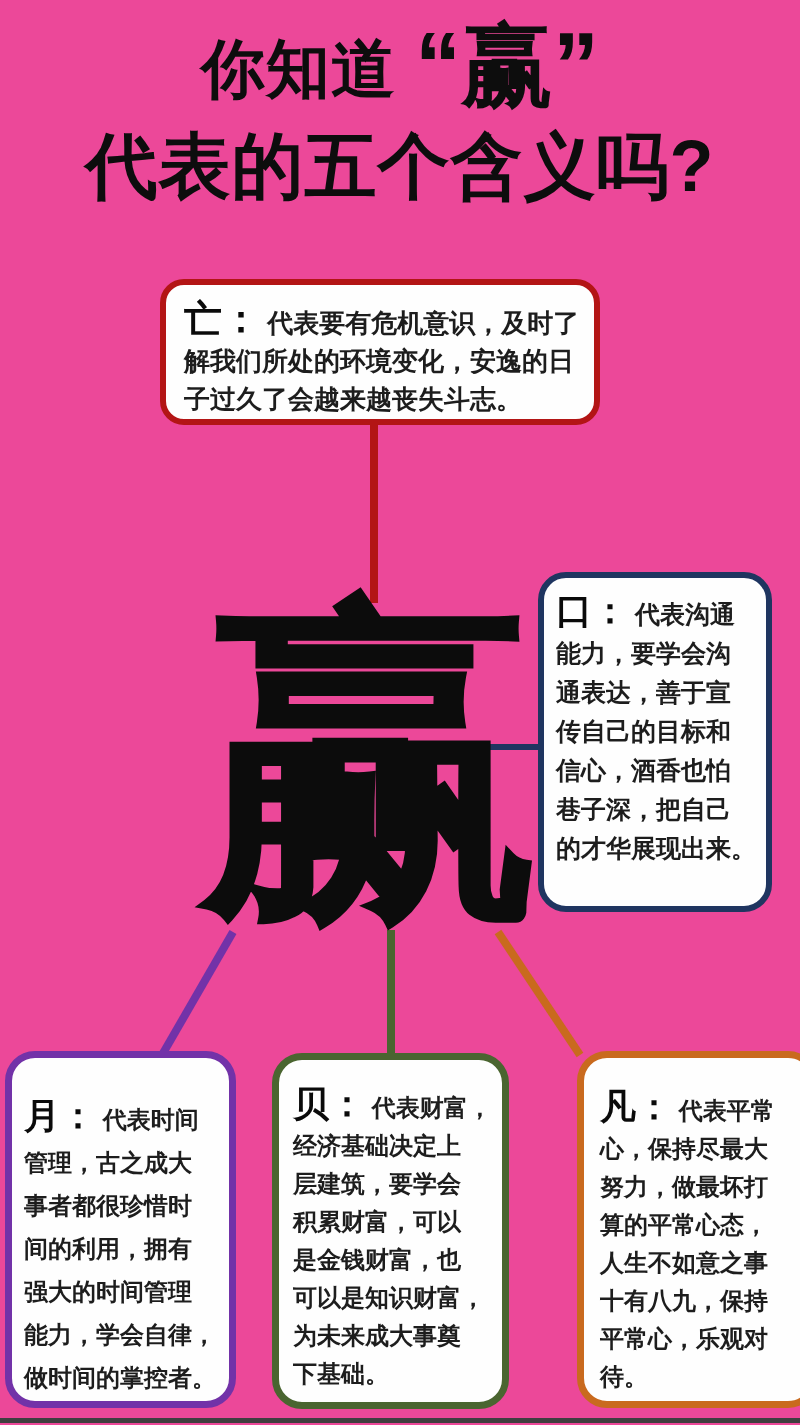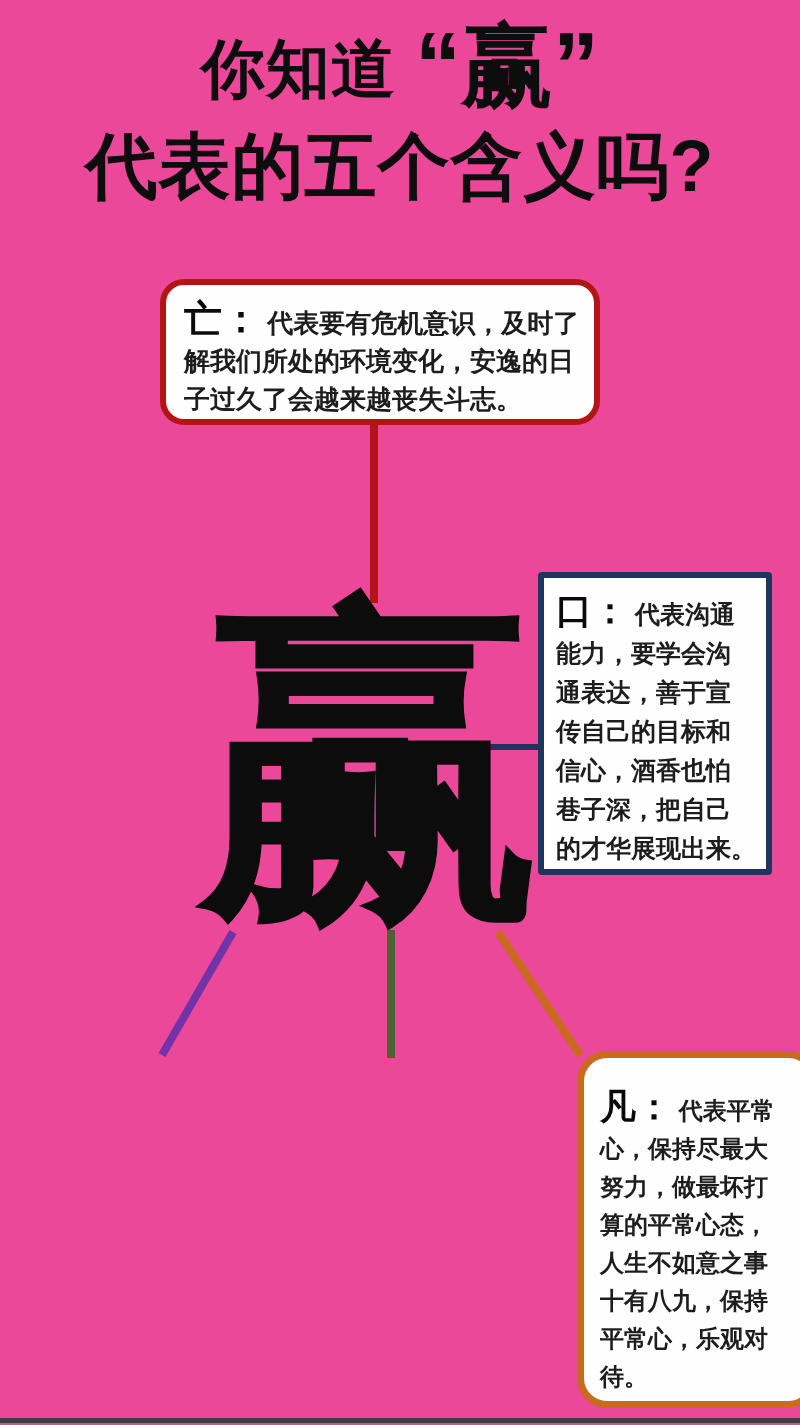--- a/index.html
+++ b/index.html
@@ -22,21 +22,21 @@
   .wires{position:absolute;left:0;top:0;width:800px;height:1425px;}
   
   .box{
     position:absolute;background:#fefefe;border-style:solid;color:#1d1d1d;
   }
   .box .txt{white-space:pre-line;font-weight:600;}
   .box .lbl{font-weight:900;color:#0a0a0a;}
   .box-wang{left:160px;top:279px;width:440px;height:146px;border-width:6px;border-radius:24px;
             padding:15px 12px 0 18px;font-size:26px;line-height:38px;}
   .box-wang .lbl{font-size:38px;line-height:38px;}
-  .box-kou{left:538px;top:572px;width:234px;height:303px;border-width:6px;border-radius:4px;
+  .box-kou{left:538px;top:572px;width:234px;height:340px;border-width:6px;border-radius:28px;
            padding:13px 4px 16px 12px;font-size:25px;line-height:39px;}
   .box-kou .lbl{font-size:36px;line-height:39px;}
   .box-yue{left:5px;top:1051px;width:231px;height:357px;border-width:7px;border-radius:30px;
            padding:36px 4px 0 12px;font-size:24px;line-height:43px;}
   .box-yue .lbl{font-size:36px;line-height:43px;}
   .box-bei{left:272px;top:1053px;width:237px;height:356px;border-width:7px;border-radius:30px;
            padding:25px 4px 0 14px;font-size:24px;line-height:38px;}
   .box-bei .lbl{font-size:36px;line-height:38px;}
   .box-fan{left:577px;top:1051px;width:241px;height:357px;border-width:7px;border-radius:30px;
            padding:30px 4px 0 16px;font-size:24px;line-height:38px;}
@@ -73,21 +73,40 @@
   <div class="box box-kou" style="border-color: rgb(31, 53, 96);">
     <div class="txt"><span class="lbl">口：</span> <span>代表沟通
 能力，要学会沟
 通表达，善于宣
 传自己的目标和
 信心，酒香也怕
 巷子深，把自己
 的才华展现出来。</span></div>
   </div>
 
+  <div class="box box-yue" style="border-color: rgb(114, 50, 168);">
+    <div class="txt"><span class="lbl">月：</span> <span>代表时间
+管理，古之成大
+事者都很珍惜时
+间的利用，拥有
+强大的时间管理
+能力，学会自律，
+做时间的掌控者。</span></div>
+  </div>
 
+  <div class="box box-bei" style="border-color: rgb(74, 101, 48);">
+    <div class="txt"><span class="lbl">贝：</span> <span>代表财富，
+经济基础决定上
+层建筑，要学会
+积累财富，可以
+是金钱财富，也
+可以是知识财富，
+为未来成大事奠
+下基础。</span></div>
+  </div>
 
   <div class="box box-fan" style="border-color: rgb(201, 106, 30);">
     <div class="txt"><span class="lbl">凡：</span> <span>代表平常
 心，保持尽最大
 努力，做最坏打
 算的平常心态，
 人生不如意之事
 十有八九，保持
 平常心，乐观对
 待。</span></div>

